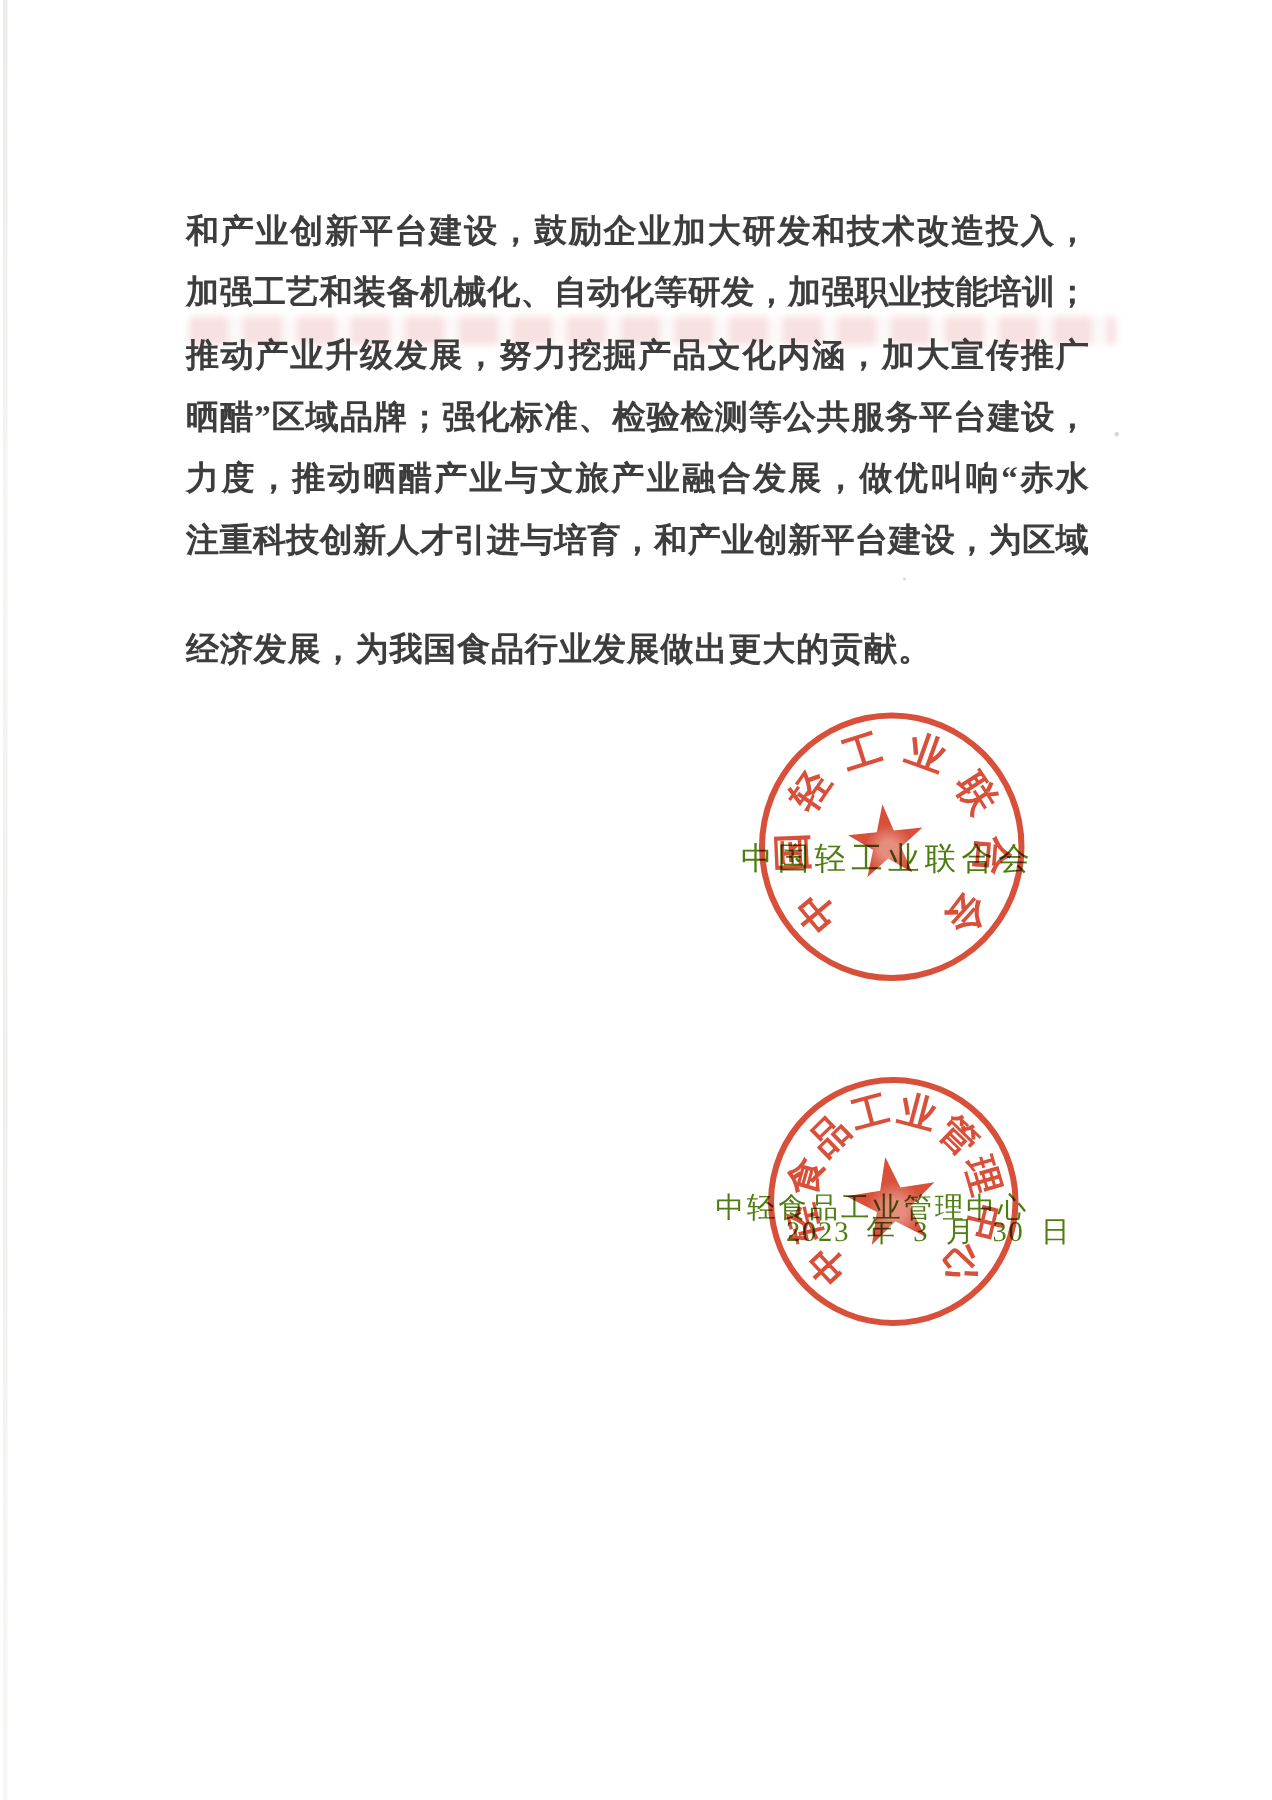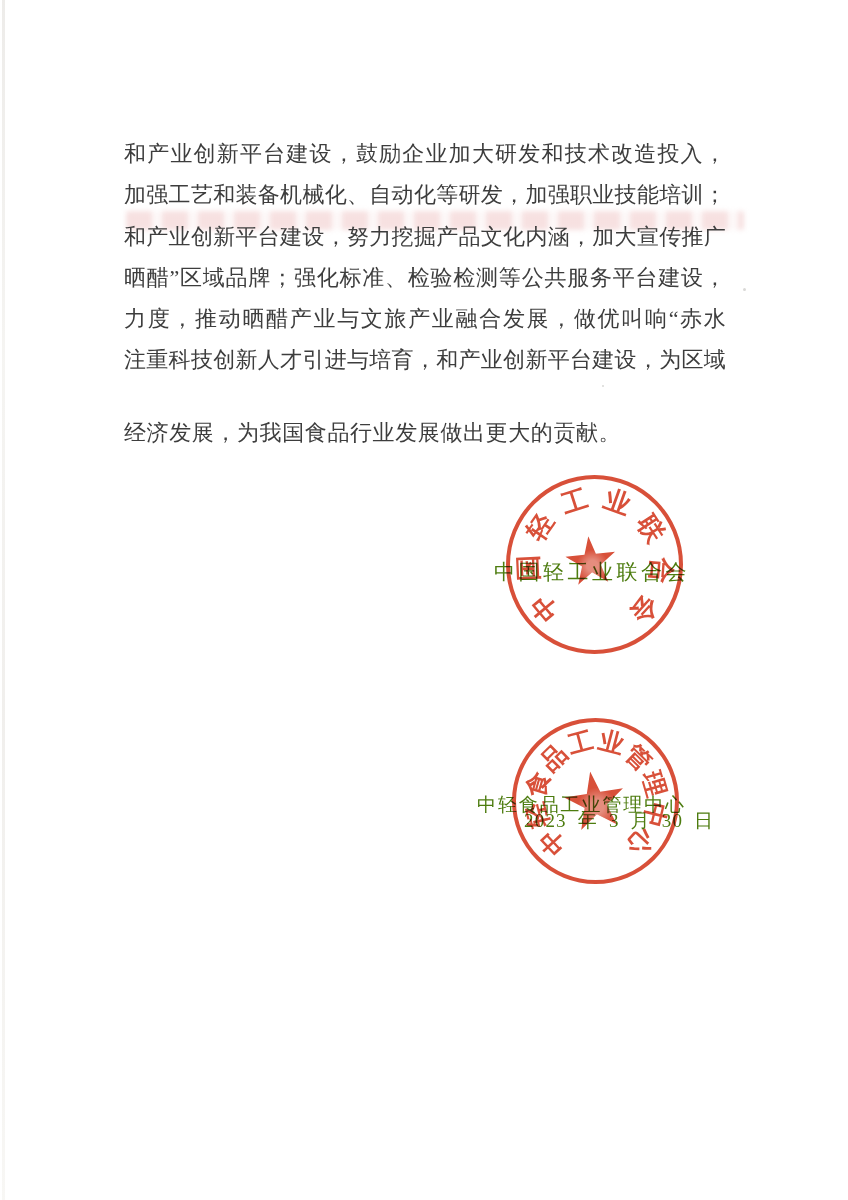--- a/index.html
+++ b/index.html
@@ -27,21 +27,21 @@
   }
   .speck{position:absolute;width:3px;height:3px;border-radius:50%;background:#c9c7c4;opacity:.7;}
   .speck.s1{left:743px;top:288px;}
   .speck.s2{left:602px;top:385px;width:2px;height:2px;}
 
   
   .paragraph{
     position:absolute;left:124px;top:133px;width:602px;
     color:#3d3d3d;
     font-size:22px;
-    font-weight:400;
+    font-weight:700;
   }
   .doc-line{
     height:41.3px;line-height:41.3px;
     text-align:justify;text-align-last:justify;
     white-space:nowrap;
     letter-spacing:0.2px;
   }
   .doc-line.last{text-align-last:left;letter-spacing:0.6px;margin-top:31px;}
 
   
@@ -86,21 +86,21 @@
 
   <div class="scan-edge"></div>
 
   <div class="bleed"></div>
   <div class="speck s1"></div>
   <div class="speck s2"></div>
 
   <div class="paragraph">
     <div class="doc-line">和产业创新平台建设，鼓励企业加大研发和技术改造投入，</div>
     <div class="doc-line">加强工艺和装备机械化、自动化等研发，加强职业技能培训；</div>
-    <div class="doc-line">和产业创新平台建设，努力挖掘产品文化内涵，加大宣传推广</div>
+    <div class="doc-line">推动产业升级发展，努力挖掘产品文化内涵，加大宣传推广</div>
     <div class="doc-line">晒醋”区域品牌；强化标准、检验检测等公共服务平台建设，</div>
     <div class="doc-line">力度，推动晒醋产业与文旅产业融合发展，做优叫响“赤水</div>
     <div class="doc-line">注重科技创新人才引进与培育，和产业创新平台建设，为区域</div>
     <div class="doc-line last">经济发展，为我国食品行业发展做出更大的贡献。</div>
   </div>
 
   <div class="sig org1">中国轻工业联合会</div>
 
   <div class="seal seal1" style="border-color: rgb(213, 66, 42);">
     <div class="seal-star"></div>

